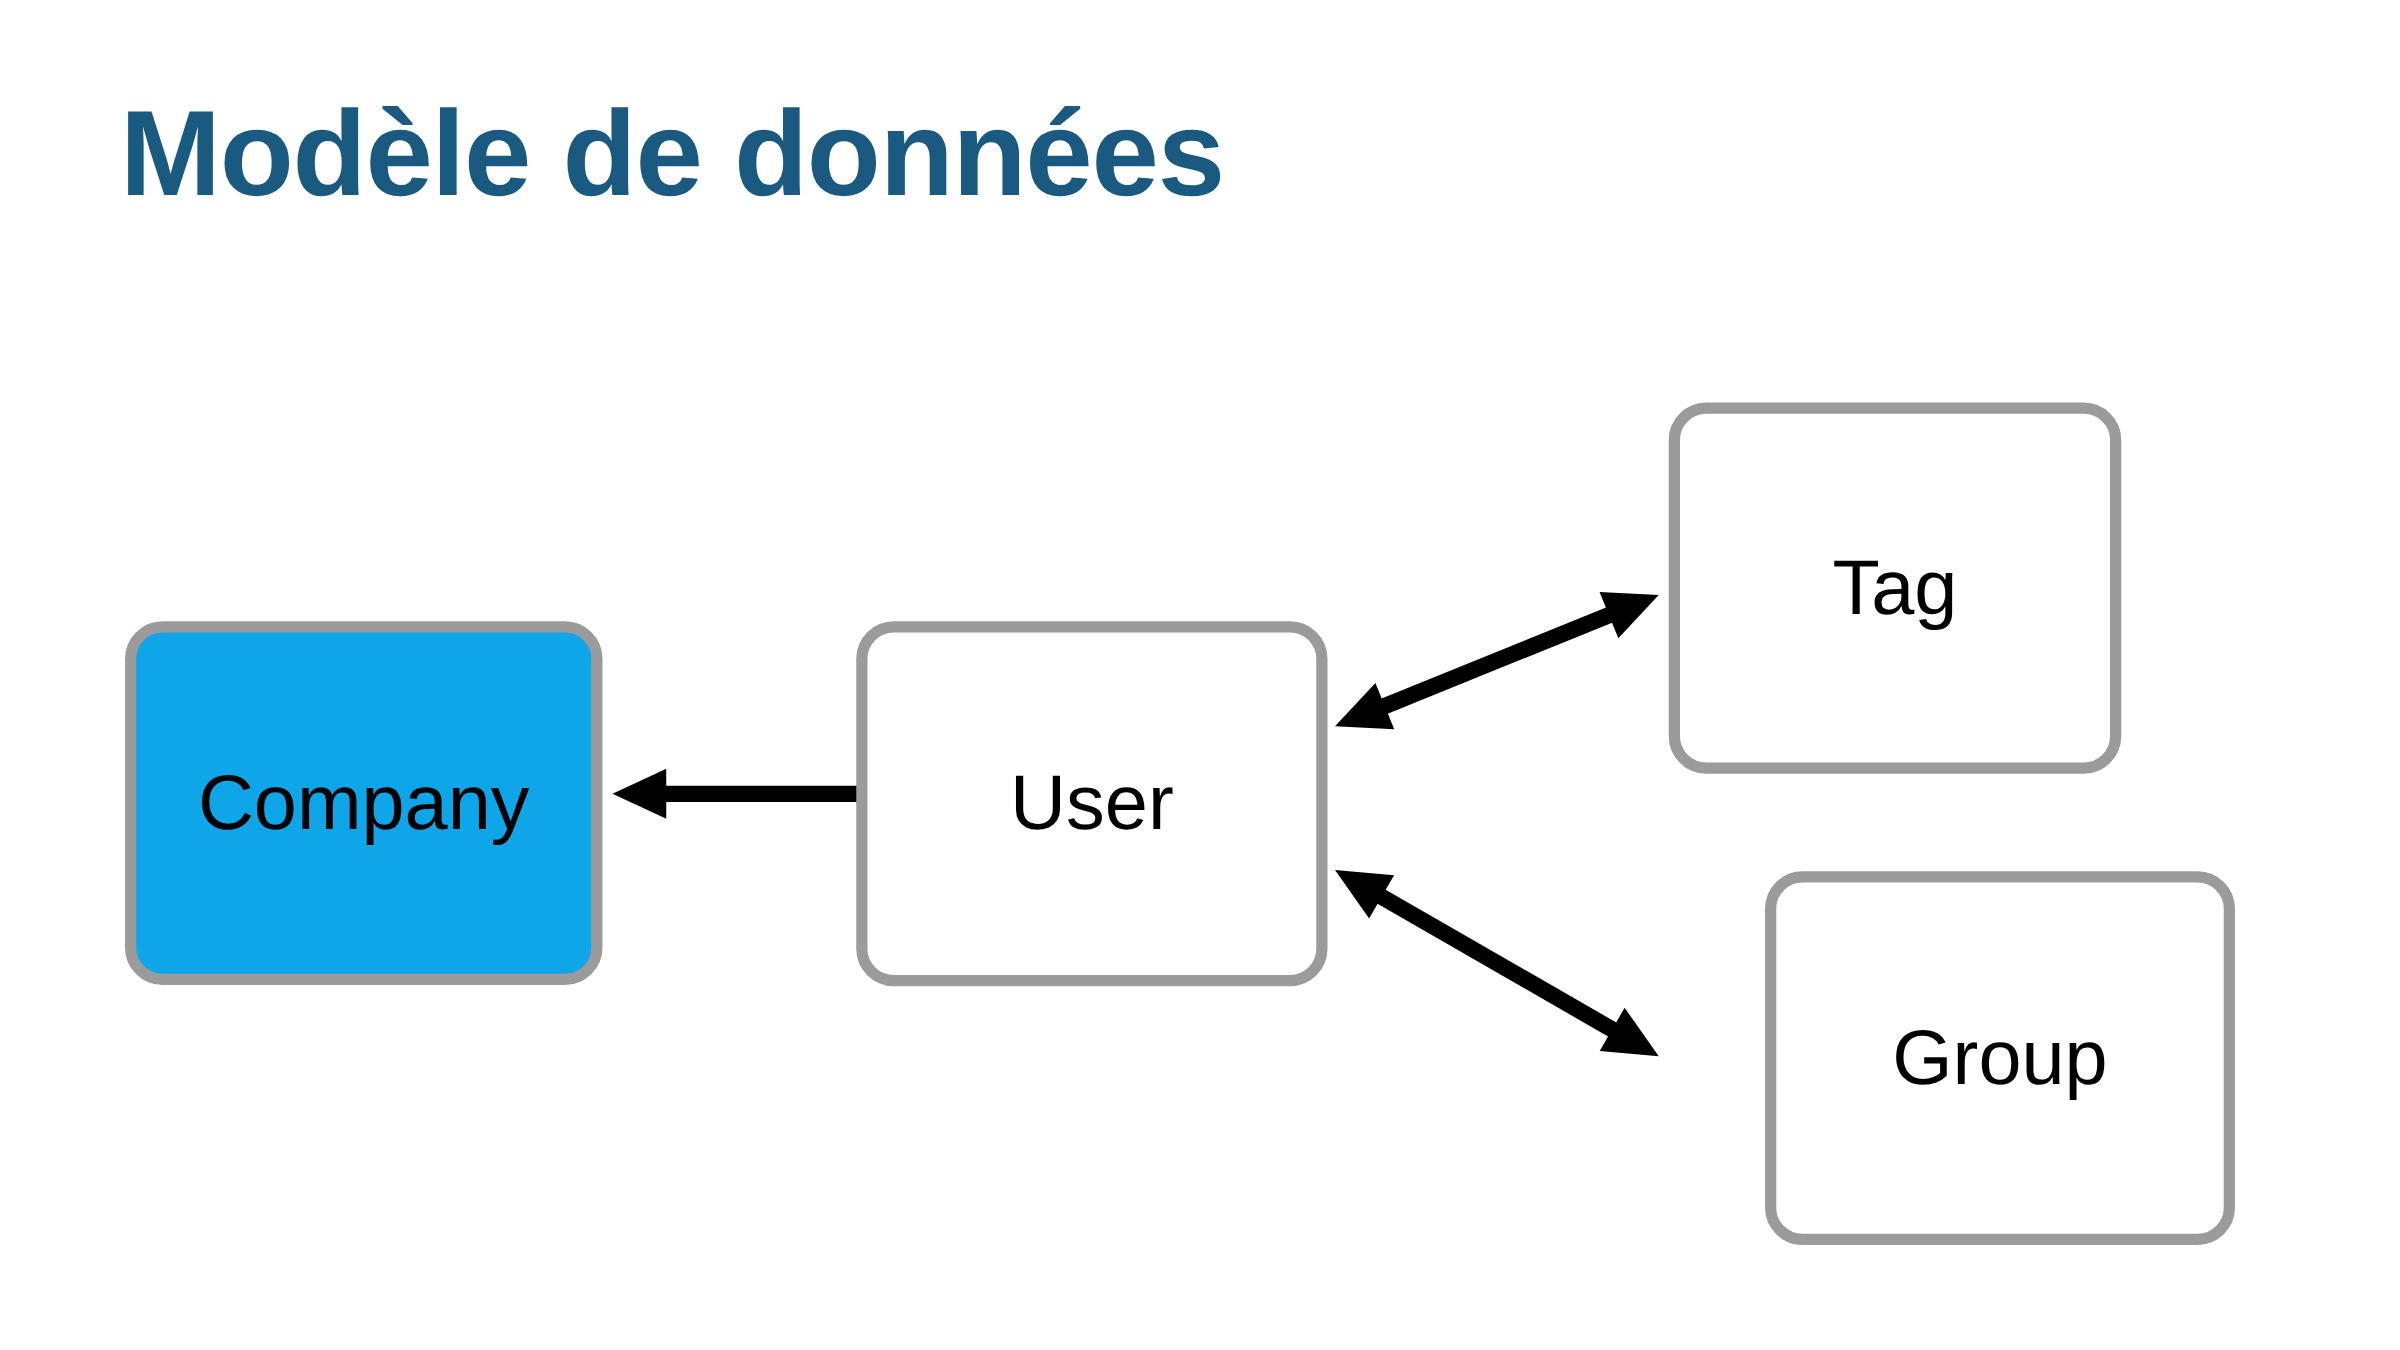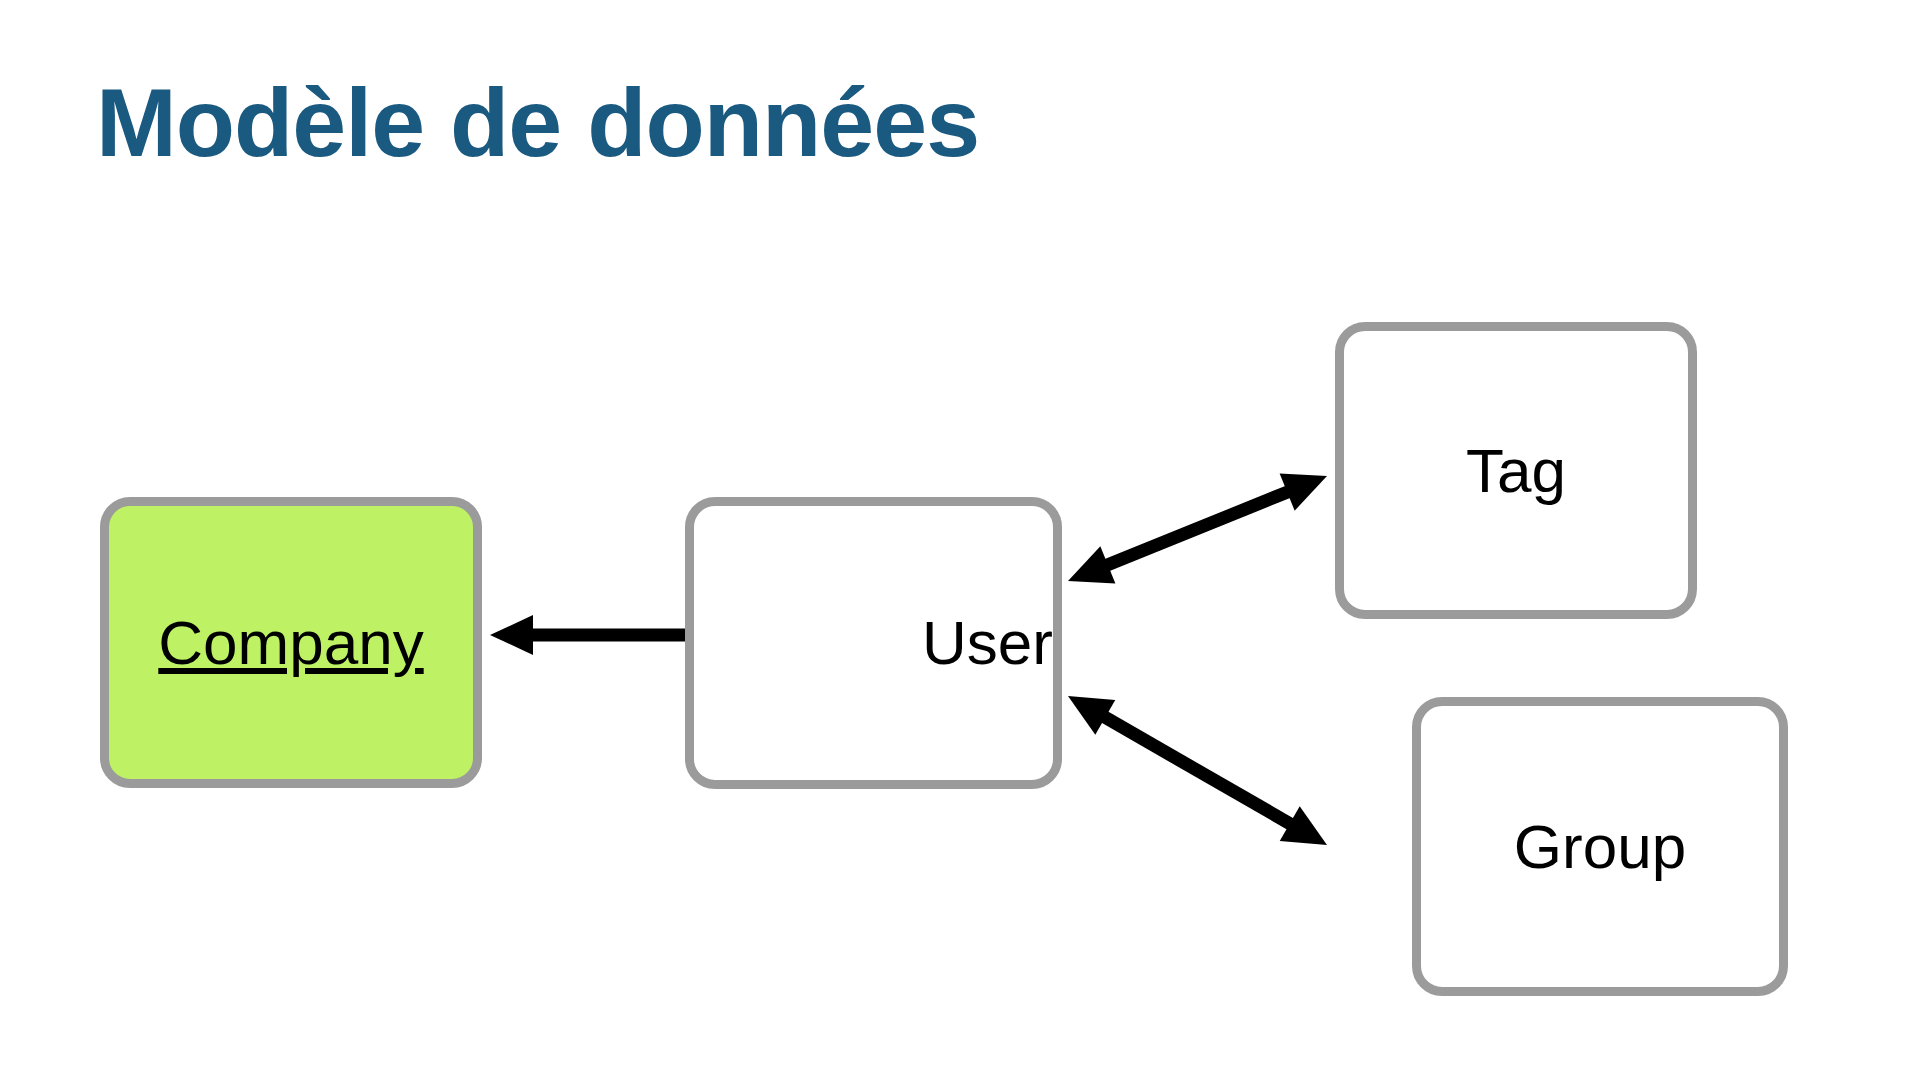--- a/index.html
+++ b/index.html
@@ -63,24 +63,24 @@
         <polygon points="1068,581 1100.3356863588222,546.3098949597455 1115.3638907083907,583.3794656886818" fill="#000000"></polygon>
         <polygon points="1327,476 1294.6643136411778,510.6901050402545 1279.6361092916093,473.62053431131824" fill="#000000"></polygon>
       </g>
       <g>
         <line x1="1100.071519231642" y1="714.4504106776628" x2="1294.928480768358" y2="826.5495893223372" stroke="#000000" stroke-width="13"></line>
         <polygon points="1068,696 1115.2455010949693,700.1064128245042 1095.2991111731717,734.7783255073606" fill="#000000"></polygon>
         <polygon points="1327,845 1279.7544989050307,840.8935871754958 1299.7008888268283,806.2216744926394" fill="#000000"></polygon>
       </g>
     </svg>
 
-  <div class="node" style="left: 100px; top: 497px; width: 382px; height: 291px; background: #bef264; border: 9px solid rgb(155, 155, 155); border-radius: 30px; text-decoration: underline;">
+  <div class="node" style="left: 100px; top: 497px; width: 382px; height: 291px; background: #0ea5e9; border: 9px solid rgb(155, 155, 155); border-radius: 30px;">
     <span class="node-label" style="color: rgb(0, 0, 0);">Company</span>
   </div>
-  <div class="node" style="left: 685px; top: 497px; width: 377px; height: 292px; background: rgb(255, 255, 255); border: 9px solid rgb(155, 155, 155); border-radius: 30px; justify-content: flex-end;">
+  <div class="node" style="left: 685px; top: 497px; width: 377px; height: 292px; background: rgb(255, 255, 255); border: 9px solid rgb(155, 155, 155); border-radius: 30px;">
     <span class="node-label" style="color: rgb(0, 0, 0);">User</span>
   </div>
   <div class="node" style="left: 1335px; top: 322px; width: 362px; height: 297px; background: rgb(255, 255, 255); border: 9px solid rgb(155, 155, 155); border-radius: 30px;">
     <span class="node-label" style="color: rgb(0, 0, 0);">Tag</span>
   </div>
   <div class="node" style="left: 1412px; top: 697px; width: 376px; height: 299px; background: rgb(255, 255, 255); border: 9px solid rgb(155, 155, 155); border-radius: 30px;">
     <span class="node-label" style="color: rgb(0, 0, 0);">Group</span>
   </div>
 </div>
 

